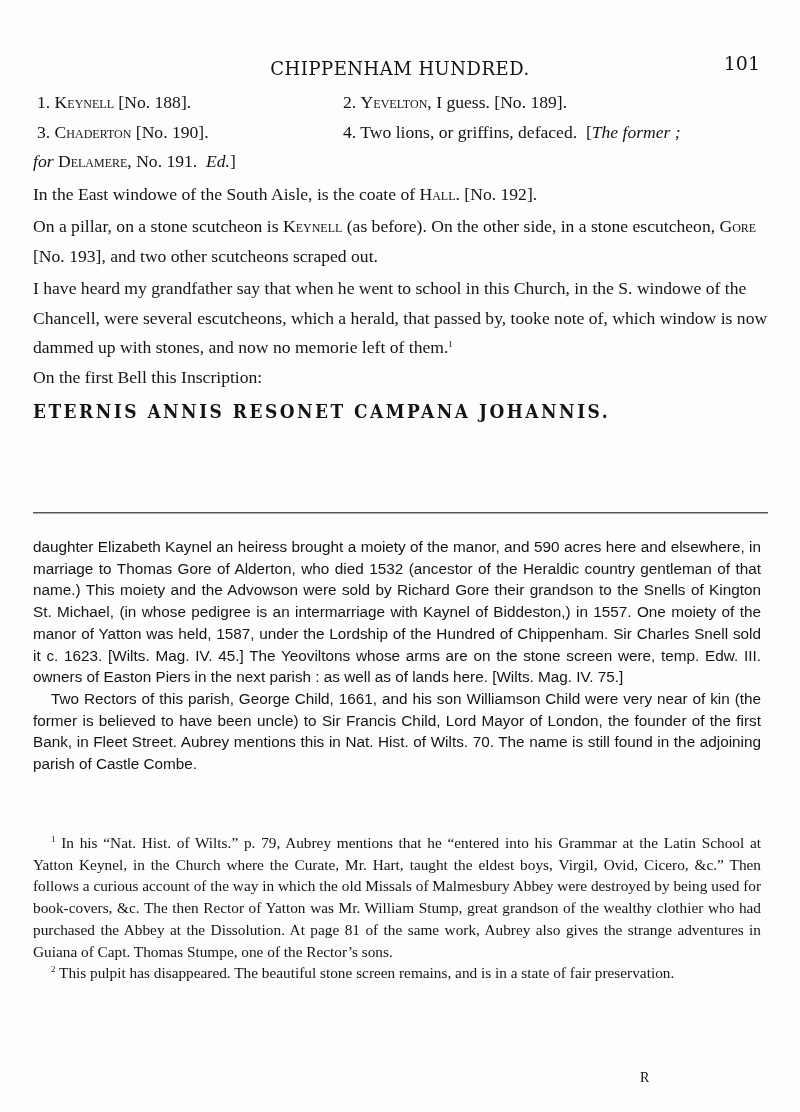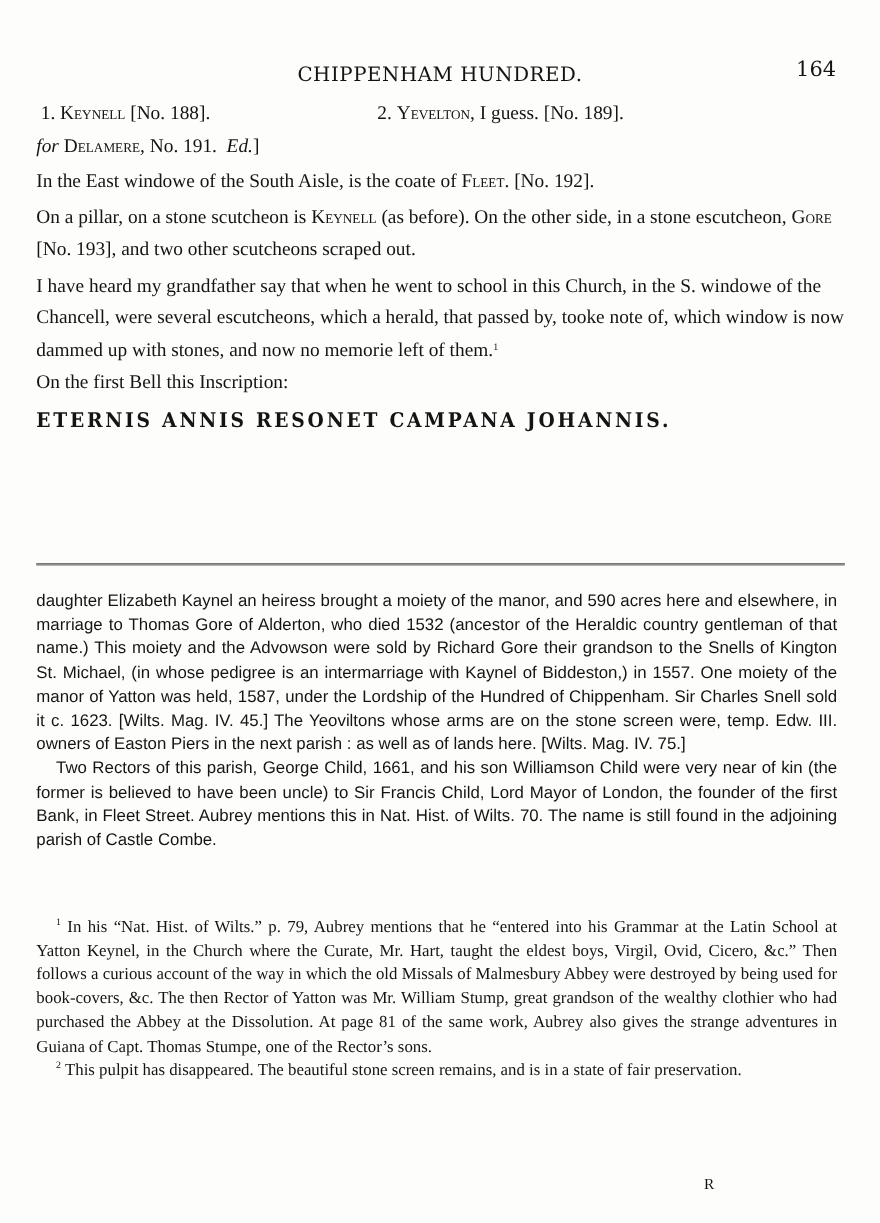--- a/index.html
+++ b/index.html
@@ -50,30 +50,34 @@
   .footnotes p { margin: 0; text-indent: 18px; }
   .footnotes p.second { }
   sup { font-size: 9px; vertical-align: 6px; line-height: 0; }
   .signature { position: absolute; left: 640px; top: 1070px; font-size: 14px; font-family: "Liberation Serif", serif; }
 </style>
 </head>
 <body>
 
 <div class="page">
   <div class="running-head">CHIPPENHAM HUNDRED.</div>
-  <div class="page-num">164</div>
+  <div class="page-num">101</div>
 
   <div class="main">
     <div class="row">
       <span class="col1"><span>1.</span> <span class="sc">Keynell</span><span> [No. 188].</span></span>
       <span><span>2.</span> <span class="sc">Yevelton</span><span>, I guess. [No. 189].</span></span>
     </div>
+    <div class="row">
+      <span class="col1"><span>3.</span> <span class="sc">Chaderton</span><span> [No. 190].</span></span>
+      <span><span style="white-space:pre">4. Two lions, or griffins, defaced.  [</span><span class="it">The former ;</span></span>
+    </div>
     <div><span class="it">for</span> <span class="sc">Delamere</span><span style="white-space:pre">, No. 191.  </span><span class="it">Ed.</span><span>]</span></div>
 
-    <p class="para gap"><span>In the East windowe of the South Aisle, is the coate of </span><span class="sc">Fleet</span><span>. [No. 192].</span></p>
+    <p class="para gap"><span>In the East windowe of the South Aisle, is the coate of </span><span class="sc">Hall</span><span>. [No. 192].</span></p>
     <p class="para gap"><span>On a pillar, on a stone scutcheon is </span><span class="sc">Keynell</span><span> (as before).  On the other side, in a stone escutcheon, </span><span class="sc">Gore</span><span> [No. 193], and two other scutcheons scraped out.</span></p>
     <p class="para gap"><span>I have heard my grandfather say that when he went to school in this Church, in the S. windowe of the Chancell, were several escutcheons, which a herald, that passed by, tooke note of, which window is now dammed up with stones, and now no memorie left of them.</span><sup>1</sup></p>
     <p class="para"><span>On the first Bell this Inscription:</span></p>
     <div class="blackletter">ETERNIS ANNIS RESONET CAMPANA JOHANNIS.</div>
   </div>
 
   <div class="divider"></div>
 
   <div class="notes">
     <p>daughter Elizabeth Kaynel an heiress brought a moiety of the manor, and 590 acres here and elsewhere, in marriage to Thomas Gore of Alderton, who died 1532 (ancestor of the Heraldic country gentleman of that name.)  This moiety and the Advowson were sold by Richard Gore their grandson to the Snells of Kington St. Michael, (in whose pedigree is an intermarriage with Kaynel of Biddeston,) in 1557.  One moiety of the manor of Yatton was held, 1587, under the Lordship of the Hundred of Chippenham.  Sir Charles Snell sold it c. 1623. [Wilts. Mag. IV. 45.]  The Yeoviltons whose arms are on the stone screen were, temp. Edw. III. owners of Easton Piers in the next parish : as well as of lands here.  [Wilts. Mag. IV. 75.]</p>

